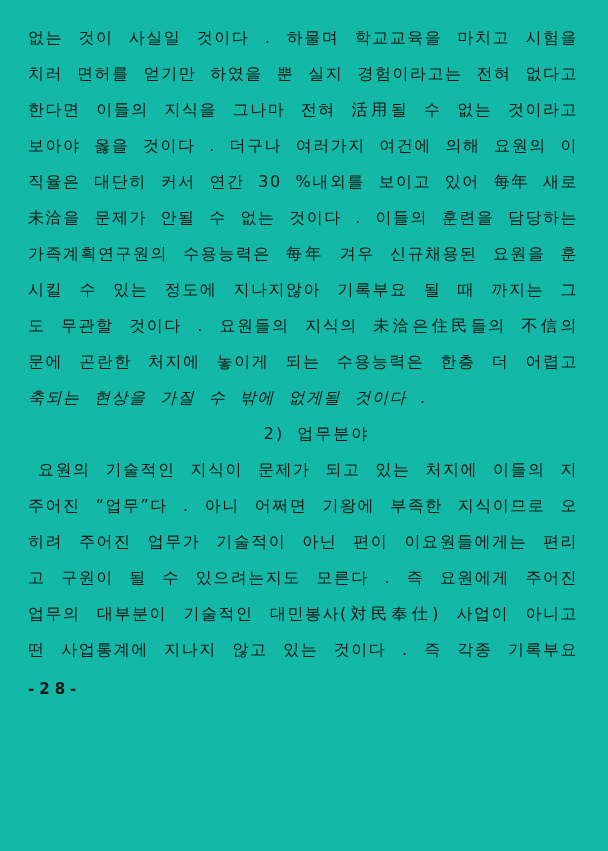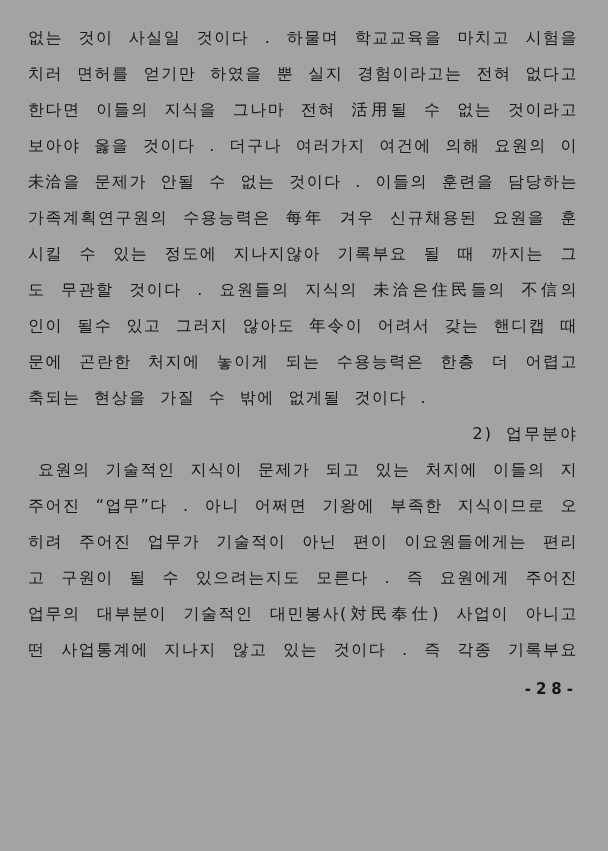--- a/index.html
+++ b/index.html
@@ -11,21 +11,21 @@
     width: 608px;
     height: 851px;
     overflow: hidden;
     font-family: "DejaVu Sans", "Liberation Sans", sans-serif;
     color: #161616;
   }
   .page {
     position: relative;
     width: 608px;
     height: 851px;
-    background: #a3a3a3;
+    background: #14b8a6;
     box-sizing: border-box;
     padding: 20px 30px 8px 28px;
   }
   .textblock {
     width: 550px;
   }
   .line {
     height: 36px;
     line-height: 36px;
     font-size: 16px;
@@ -33,60 +33,61 @@
     letter-spacing: 1.5px;
     word-spacing: 7px;
     text-align: justify;
     text-align-last: justify;
     white-space: normal;
     overflow: hidden;
   }
   .line.para-end {
     text-align: right;
     text-align-last: left;
+    font-style: italic;
   }
   .line.indent-first {
     padding-left: 10px;
   }
   .heading-line {
     height: 36px;
     line-height: 36px;
     font-size: 16px;
     font-weight: 500;
     letter-spacing: 2px;
     word-spacing: 6px;
     padding-left: 27px;
-    text-align: right;
+    text-align: center;
   }
   .footer {
     margin-top: 6px;
     height: 30px;
     line-height: 30px;
-    text-align: right;
+    text-align: left;
     font-size: 15px;
     font-weight: 600;
     letter-spacing: 5px;
   }
 </style>
 </head>
 <body>
 
 <div class="page">
   <div class="textblock">
 
     <div>
       <div class="line">없는 것이 사실일 것이다 . 하물며 학교교육을 마치고 시험을</div>
       <div class="line">치러 면허를 얻기만 하였을 뿐 실지 경험이라고는 전혀 없다고</div>
       <div class="line">한다면 이들의 지식을 그나마 전혀 活用될 수 없는 것이라고</div>
       <div class="line">보아야 옳을 것이다 . 더구나 여러가지 여건에 의해 요원의 이</div>
+      <div class="line">직율은 대단히 커서 연간 30 %내외를 보이고 있어 每年 새로</div>
       <div class="line">未洽을 문제가 안될 수 없는 것이다 . 이들의 훈련을 담당하는</div>
       <div class="line">가족계획연구원의 수용능력은 每年 겨우 신규채용된 요원을 훈련</div>
       <div class="line">시킬 수 있는 정도에 지나지않아 기록부요 될 때 까지는 그</div>
       <div class="line">도 무관할 것이다 . 요원들의 지식의 未洽은住民들의 不信의 원</div>
-      <div class="line">인이 될수 있고 그러지 않아도 年令이 어려서 갖는 핸디캡 때</div>
       <div class="line">문에 곤란한 처지에 놓이게 되는 수용능력은 한층 더 어렵고 위</div>
       <div class="line para-end">축되는 현상을 가질 수 밖에 없게될 것이다 .</div>
     </div>
 
     <div class="heading-line">2) 업무분야</div>
 
     <div>
       <div class="line indent-first">요원의 기술적인 지식이 문제가 되고 있는 처지에 이들의 지</div>
       <div class="line">주어진 “업무”다 . 아니 어쩌면 기왕에 부족한 지식이므로 오</div>
       <div class="line">히려 주어진 업무가 기술적이 아닌 편이 이요원들에게는 편리하</div>

